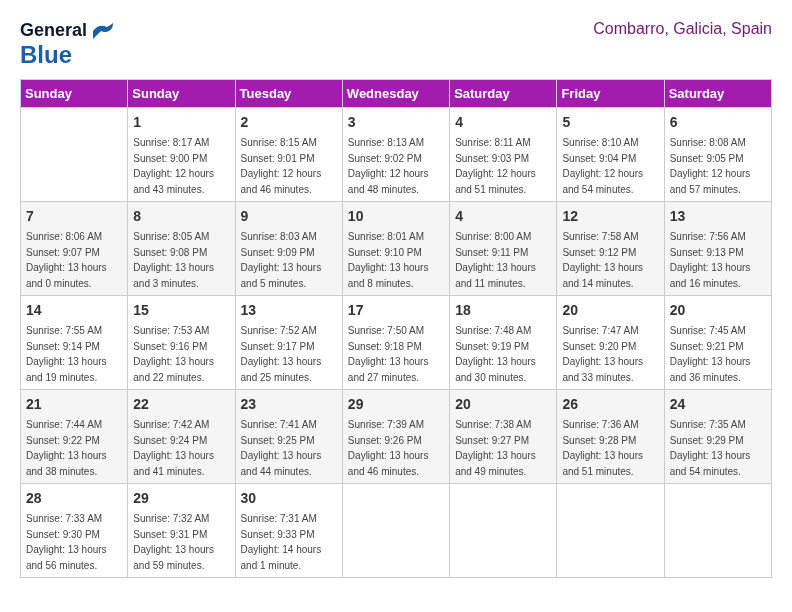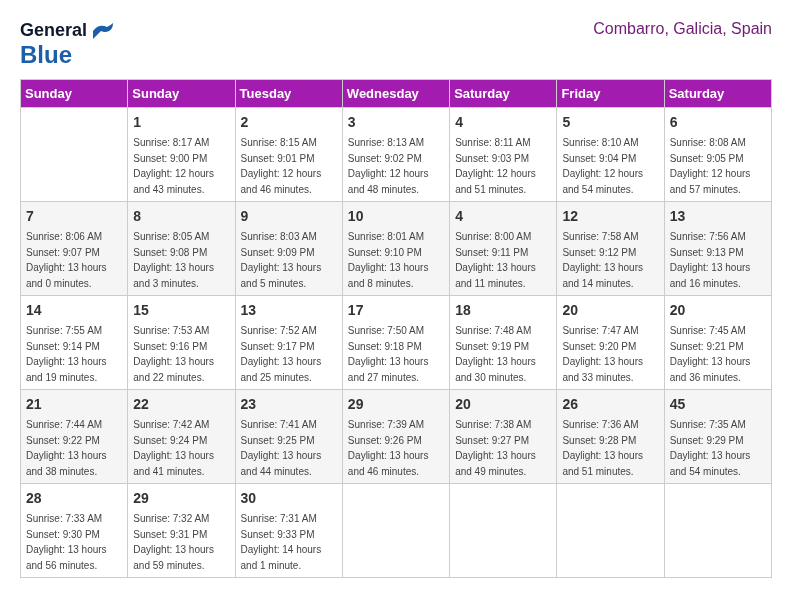--- a/index.html
+++ b/index.html
@@ -236,21 +236,21 @@
         </td>
         <td>
           <span class="day-number">20</span>
           <div class="day-info">Sunrise: 7:38 AM<br>Sunset: 9:27 PM<br>Daylight: 13 hours<br>and 49 minutes.</div>
         </td>
         <td>
           <span class="day-number">26</span>
           <div class="day-info">Sunrise: 7:36 AM<br>Sunset: 9:28 PM<br>Daylight: 13 hours<br>and 51 minutes.</div>
         </td>
         <td>
-          <span class="day-number">45</span>
+          <span class="day-number">24</span>
           <div class="day-info">Sunrise: 7:35 AM<br>Sunset: 9:29 PM<br>Daylight: 13 hours<br>and 54 minutes.</div>
         </td>
       </tr>
       <tr class="week-row">
         <td>
           <span class="day-number">28</span>
           <div class="day-info">Sunrise: 7:33 AM<br>Sunset: 9:30 PM<br>Daylight: 13 hours<br>and 56 minutes.</div>
         </td>
         <td>
           <span class="day-number">29</span>

